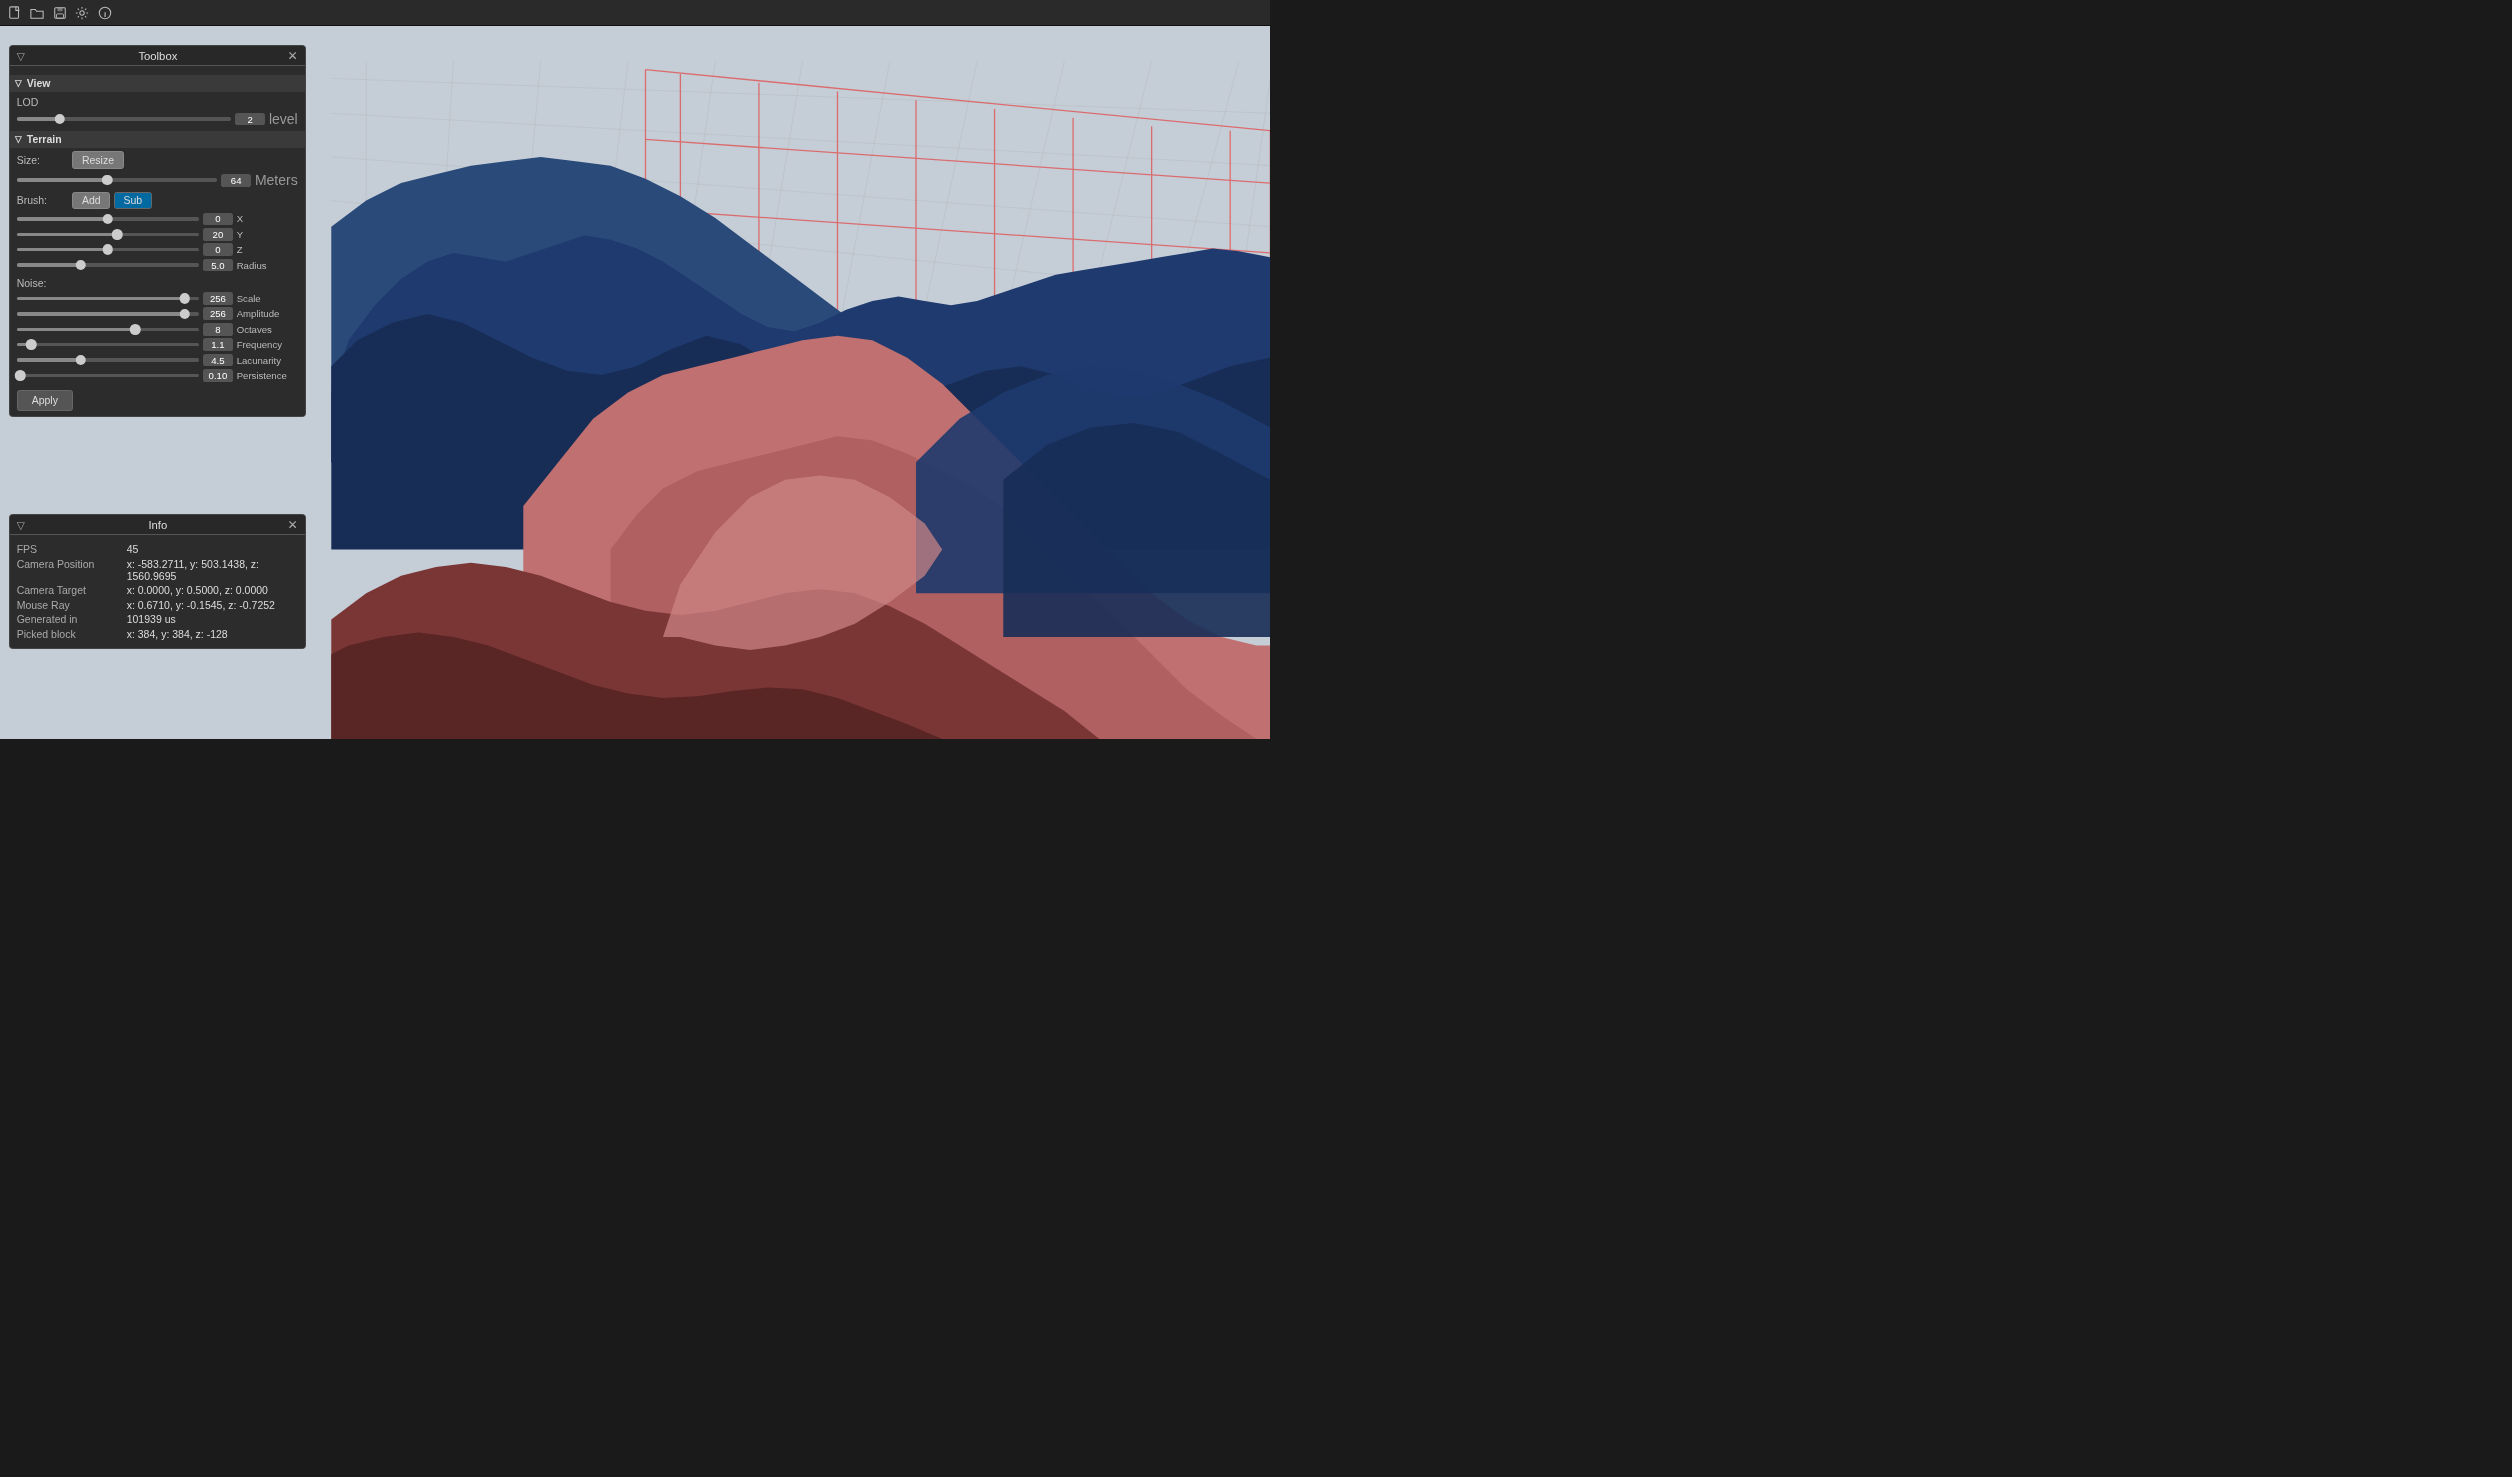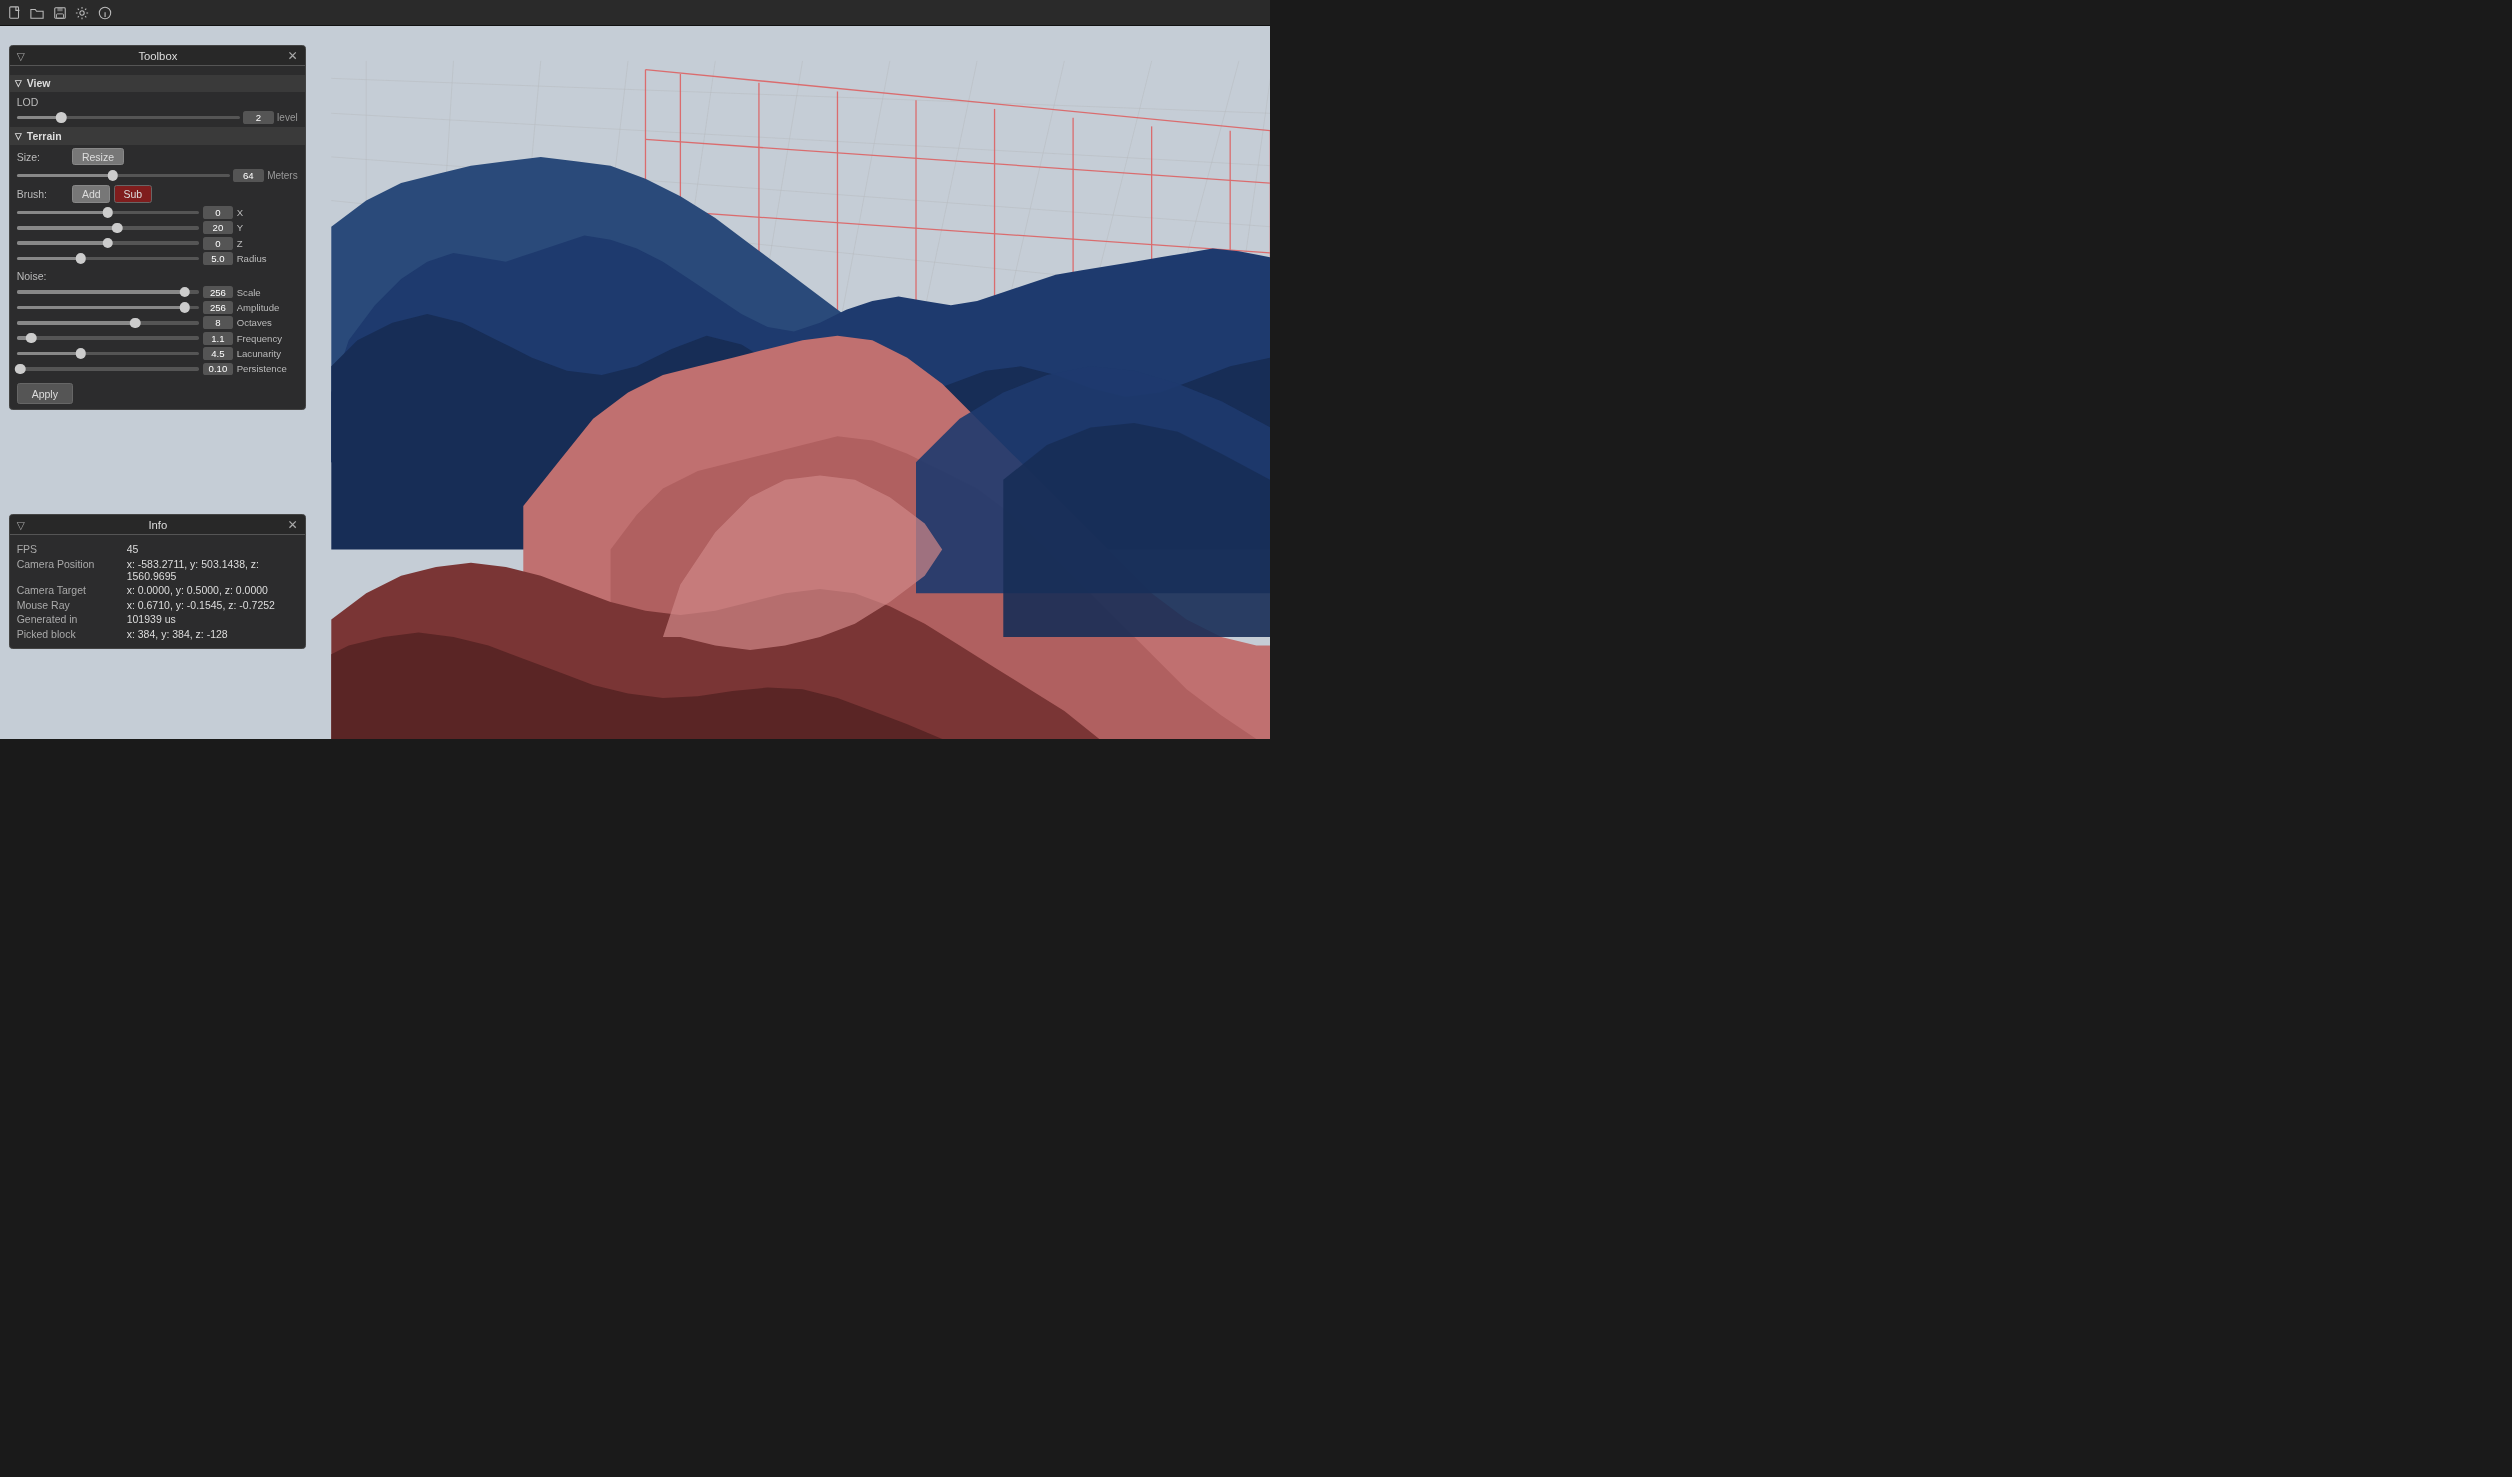--- a/index.html
+++ b/index.html
@@ -117,21 +117,21 @@
       margin: 3.5px 0;
       gap: 3.5px;
     }
     .row-label {
       color: #bbb;
       white-space: nowrap;
       min-width: 52px;
     }
     .row-unit {
       color: #999;
-      font-size: 10px;
+      font-size: 14px;
     }
 
     
     .slider-container {
       display: flex;
       align-items: center;
       gap: 3.5px;
       margin: 2.6px 0;
     }
     .slider-track {
@@ -169,21 +169,21 @@
       color: #fff;
       border-radius: 2.6px;
       padding: 0.9px 4.4px;
       font-size: 9.6px;
       min-width: 30.5px;
       text-align: center;
     }
 
     
     .btn {
-      background: #7f1d1d;
+      background: #0369a1;
       color: #ddd;
       border: 0.9px solid #666;
       border-radius: 2.6px;
       padding: 1.7px 8.7px;
       cursor: pointer;
       font-size: 10.5px;
     }
     .btn-active {
       background: #777;
       border-color: #888;

